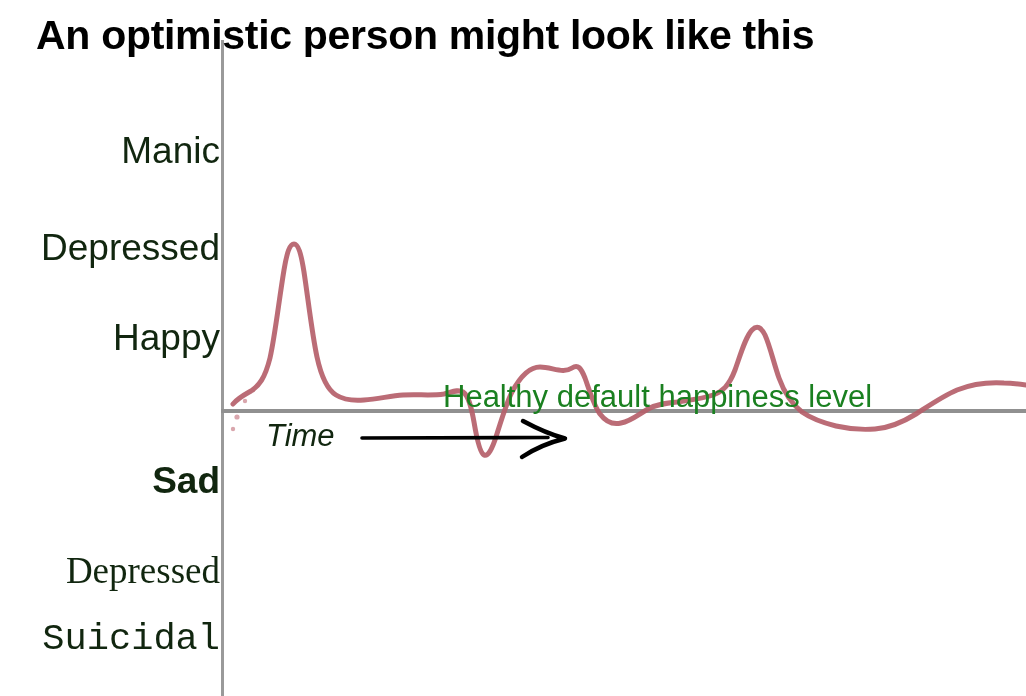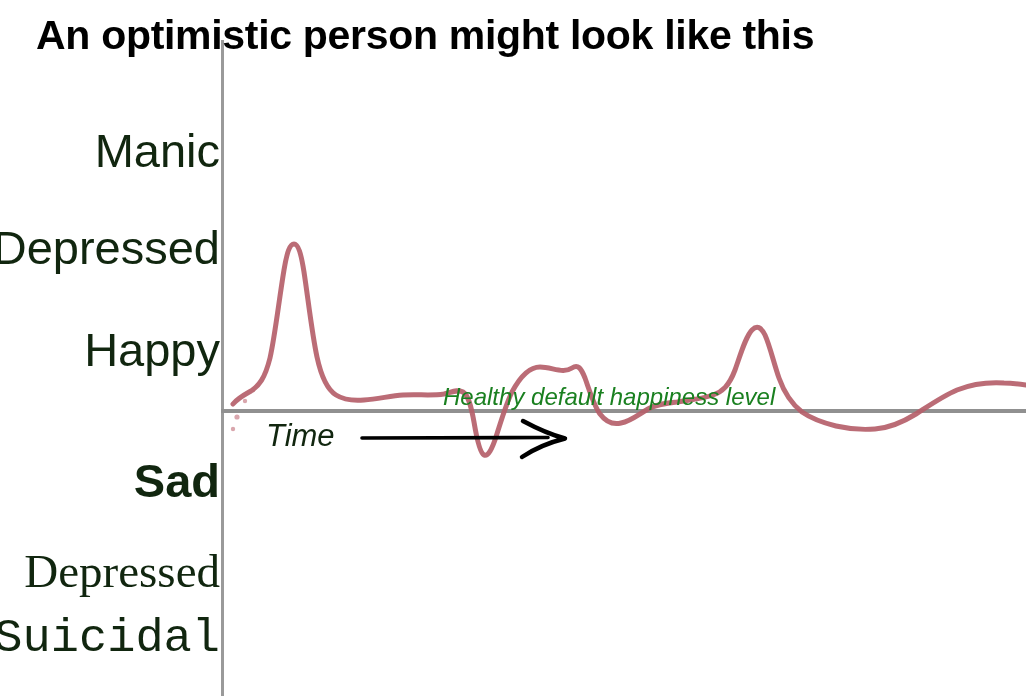--- a/index.html
+++ b/index.html
@@ -57,28 +57,28 @@
     height: 4px;
     background: #909090;
     z-index: 2;
   }
 
   
   .ylabel {
     position: absolute;
     right: 806px;           
     color: #11260f;
-    font-size: 47px;
+    font-size: 37px;
     line-height: 38px;
     white-space: nowrap;
     z-index: 5;
   }
   .yl-manic     { top: 132px; }
   .yl-euphoric  { top: 229px; }
-  .yl-happy     { top: 331px; }
+  .yl-happy     { top: 319px; }
   .yl-sad       { top: 462px; font-weight: bold; }
   .yl-depressed { top: 552px; font-family: Liberation Serif, serif; }
   .yl-suicidal  { top: 620px; font-family: Liberation Mono, monospace; }
 
   
   #time-label {
     position: absolute;
     left: 266px;
     top: 416px;
     font-size: 31px;
@@ -95,26 +95,25 @@
     width: 215px;
     height: 52px;
     z-index: 5;
   }
 
   
   #healthy-label {
     position: absolute;
     left: 443px;
     top: 380px;
-    font-size: 24px;
+    font-size: 31px;
     line-height: 34px;
     color: #1a8020;
     white-space: nowrap;
     z-index: 5;
-    font-style: italic;
   }
 
   
   #mood-curve {
     position: absolute;
     left: 0;
     top: 0;
     width: 1026px;
     height: 696px;
     z-index: 4;

